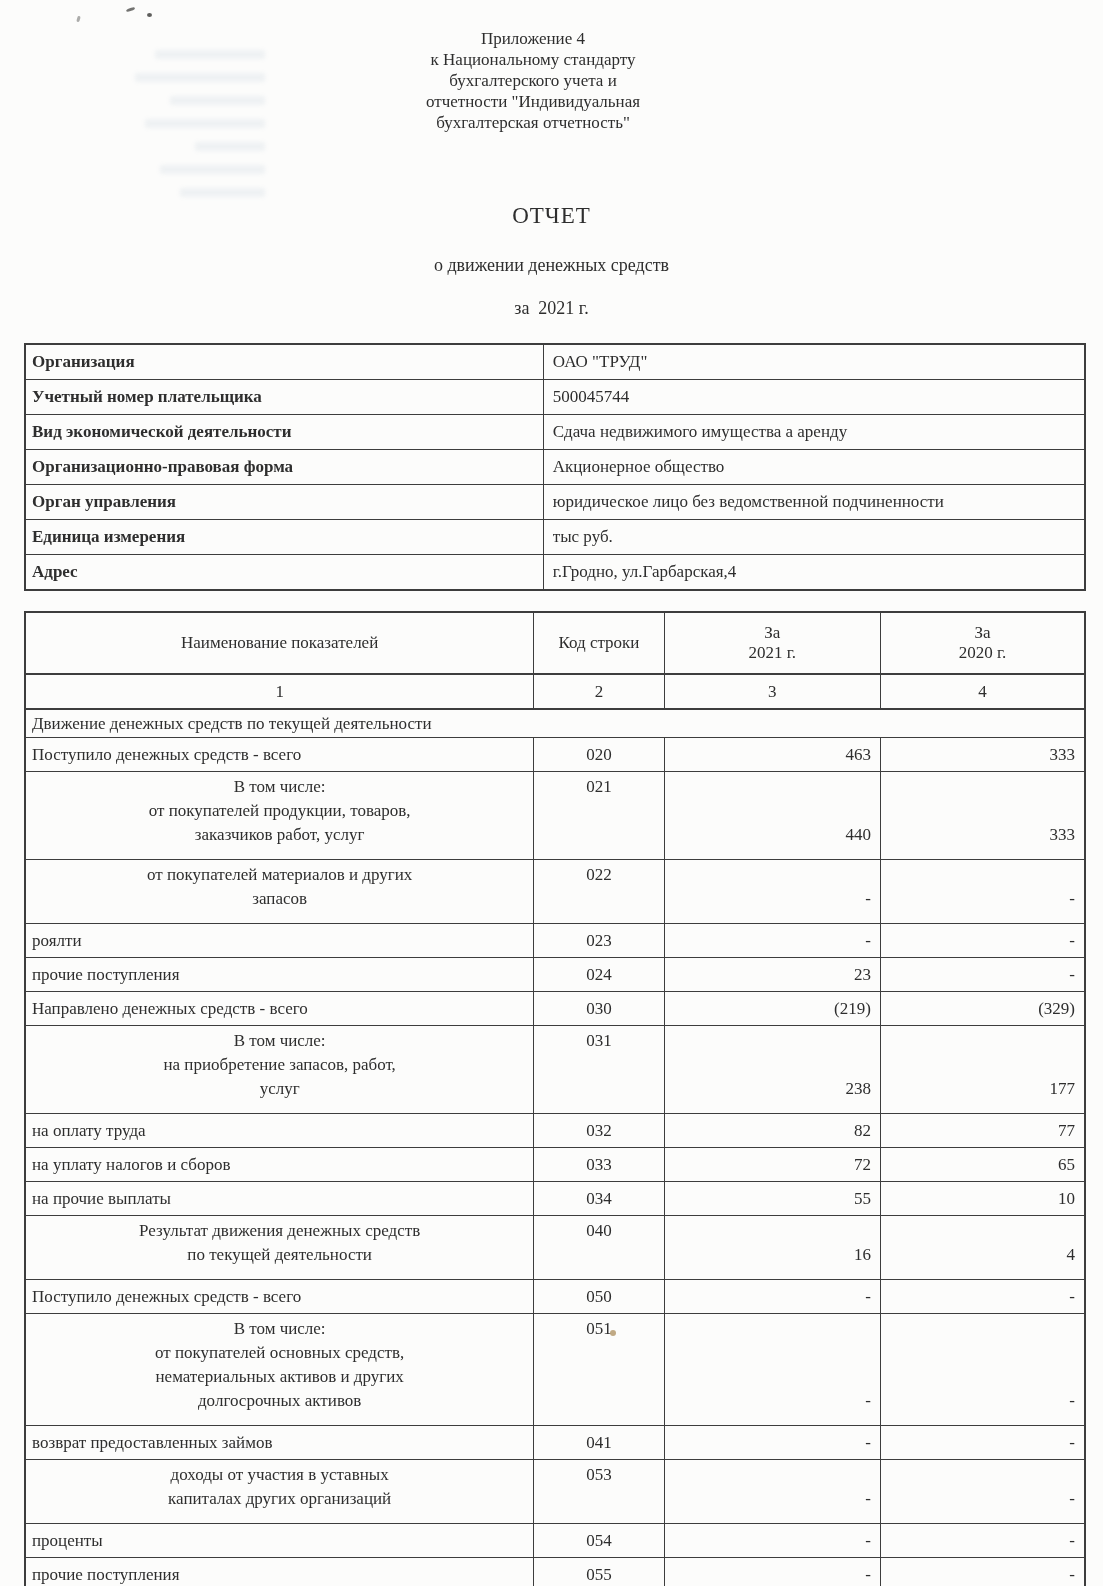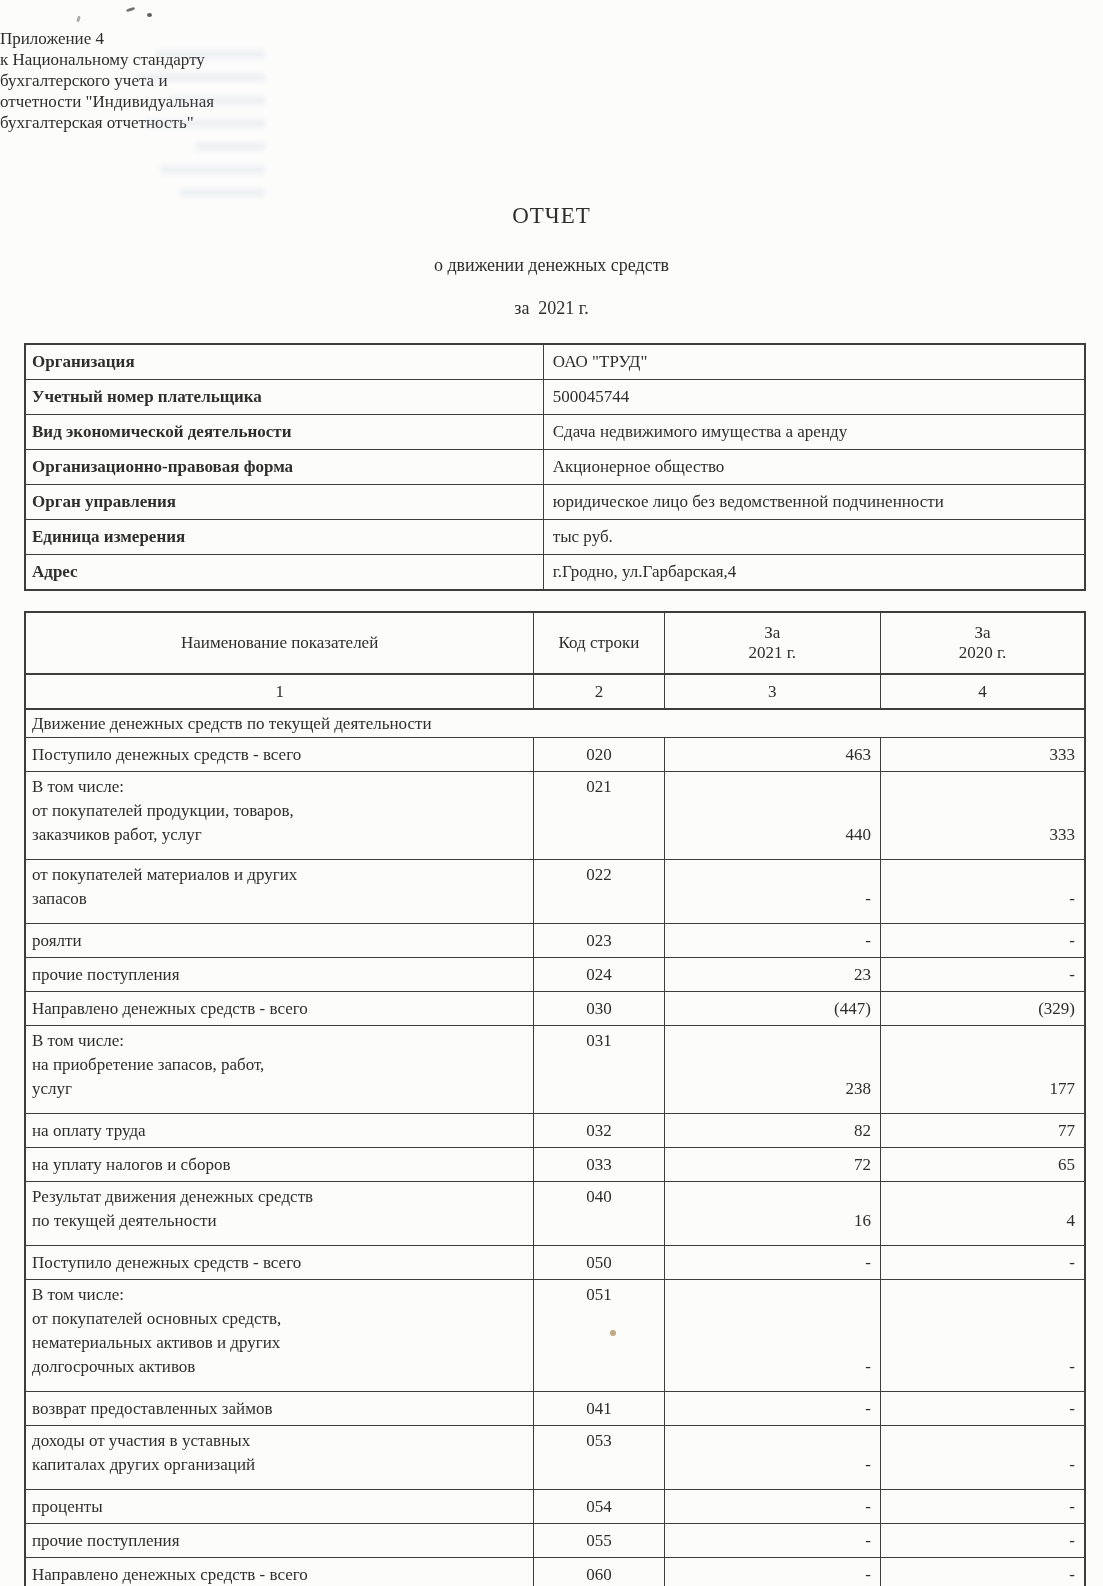--- a/index.html
+++ b/index.html
@@ -15,21 +15,21 @@
     background:var(--paper);
     overflow:hidden;
     font-family:"Liberation Serif","DejaVu Serif",serif;
     color:var(--ink);
     font-size:17px;
   }
   
   .annex{
     padding-top:28px;
     padding-right:37px;
-    text-align:left;
+    text-align:center;
     line-height:21px;
     font-size:17px;
   }
   
   .doc-title{
     margin-top:70px;
     text-align:center;
     font-size:23px;
     letter-spacing:1px;
   }
@@ -88,21 +88,21 @@
     height:23px;
     vertical-align:middle;
     padding-left:6px;
     border-radius:11px;
   }
   tr.data td{line-height:24px;}
   tr.data td.lbl{padding-left:6px;}
   tr.data td.code{text-align:center;}
   tr.data td.val{text-align:right;padding-right:9px;}
   tr.data.single td{height:29px;vertical-align:middle;}
-  tr.data.multi td.lbl{vertical-align:top;padding-top:3px;padding-bottom:12px;}
+  tr.data.multi td.lbl{vertical-align:top;padding-top:3px;padding-bottom:12px;text-align:center;}
   tr.data.multi td.code{vertical-align:top;padding-top:3px;}
   tr.data.multi td.val{vertical-align:bottom;padding-bottom:12px;}
   .lbl-line{display:block;}
   
   .artifact{position:absolute;pointer-events:none;}
   .bleed{
     left:105px;top:50px;width:160px;height:190px;
     filter:blur(2px);
     opacity:.12;
   }
@@ -249,21 +249,21 @@
           </td>
           <td class="code">024</td>
           <td class="val">23</td>
           <td class="val">-</td>
         </tr>
         <tr class="data single">
           <td class="lbl">
             <span class="lbl-line">Направлено денежных средств - всего</span>
           </td>
           <td class="code">030</td>
-          <td class="val">(447)</td>
+          <td class="val">(219)</td>
           <td class="val">(329)</td>
         </tr>
         <tr class="data multi">
           <td class="lbl">
             <span class="lbl-line">В том числе:</span>
             <span class="lbl-line">на приобретение запасов, работ,</span>
             <span class="lbl-line">услуг</span>
           </td>
           <td class="code">031</td>
           <td class="val">238</td>
@@ -277,20 +277,28 @@
           <td class="val">82</td>
           <td class="val">77</td>
         </tr>
         <tr class="data single">
           <td class="lbl">
             <span class="lbl-line">на уплату налогов и сборов</span>
           </td>
           <td class="code">033</td>
           <td class="val">72</td>
           <td class="val">65</td>
+        </tr>
+        <tr class="data single">
+          <td class="lbl">
+            <span class="lbl-line">на прочие выплаты</span>
+          </td>
+          <td class="code">034</td>
+          <td class="val">55</td>
+          <td class="val">10</td>
         </tr>
         <tr class="data multi">
           <td class="lbl">
             <span class="lbl-line">Результат движения денежных средств</span>
             <span class="lbl-line">по текущей деятельности</span>
           </td>
           <td class="code">040</td>
           <td class="val">16</td>
           <td class="val">4</td>
         </tr>

